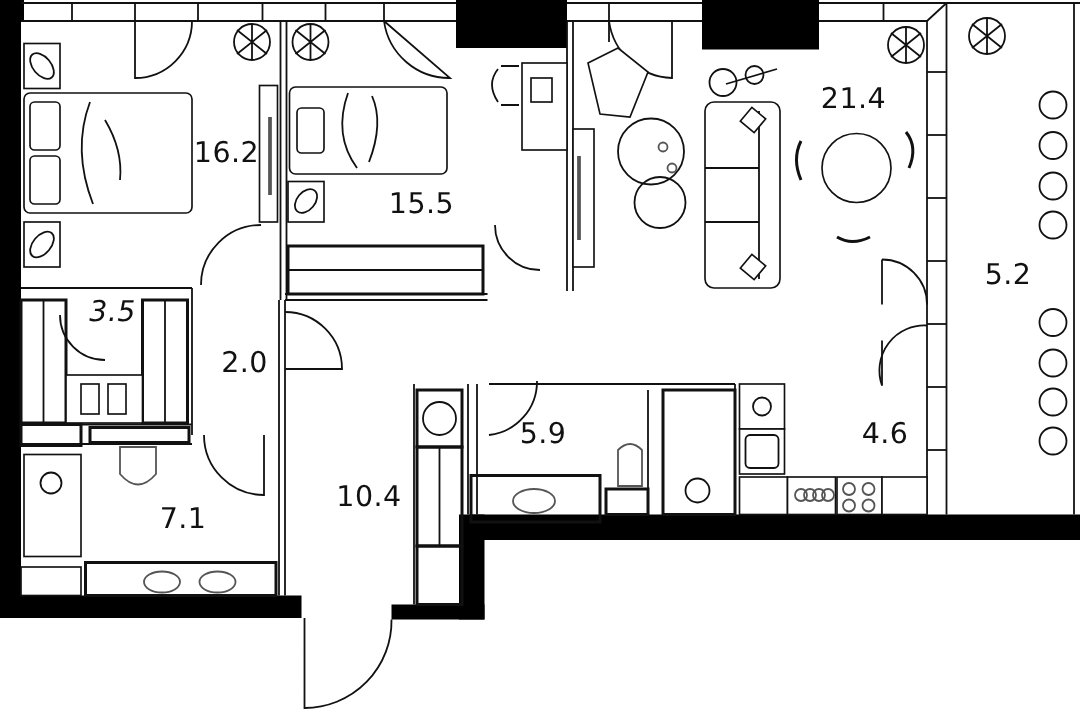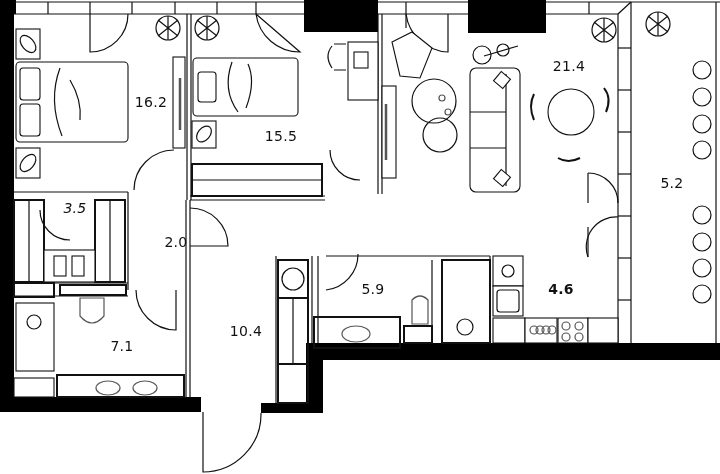--- a/index.html
+++ b/index.html
@@ -1,18 +1,18 @@
 <!DOCTYPE html>
 <html><head>
 <meta charset="utf-8">
 <style>
   html, body { margin: 0; padding: 0; background: #ffffff; }
   body { width: 720px; height: 474px; overflow: hidden; position: relative; font-family: "DejaVu Sans", sans-serif; }
   #plan { position: absolute; left: 0; top: 0; }
-  .lbl { position: absolute; font-family: "DejaVu Sans", sans-serif; font-size: 14px; color: #111; letter-spacing: 0.3px; transform: translate(-50%, -50%); white-space: nowrap; }
+  .lbl { position: absolute; font-family: "DejaVu Sans", sans-serif; font-size: 19px; color: #111; letter-spacing: 0.3px; transform: translate(-50%, -50%); white-space: nowrap; }
   .wall { fill: #000; }
   .ln { stroke: #111; stroke-width: 1.2; fill: none; }
   .ln2 { stroke: #111; stroke-width: 2; fill: none; }
   .gr { stroke: #555; stroke-width: 1.2; fill: none; }
   .furn { stroke: #111; stroke-width: 1.1; fill: #fff; }
 </style>
 </head>
 <body>
 
 <svg id="plan" width="720" height="474" viewBox="0 0 720 474" xmlns="http://www.w3.org/2000/svg">
@@ -226,17 +226,17 @@
       <circle class="gr" cx="579" cy="337" r="4"></circle>
     <rect class="furn" x="588" y="318" width="30" height="25"></rect>
   </g>
 </svg>
 
 <div class="lbl" style="left:151px;top:102px;">16.2</div>
 <div class="lbl" style="left:281px;top:136px;">15.5</div>
 <div class="lbl" style="left:569px;top:66px;">21.4</div>
 <div class="lbl" style="left:672px;top:183px;">5.2</div>
 <div class="lbl" style="left:75px;top:208px;font-style:italic;">3.5</div>
-<div class="lbl" style="left:176px;top:242px;">2.0</div>
+<div class="lbl" style="left:163px;top:242px;">2.0</div>
 <div class="lbl" style="left:122px;top:346px;">7.1</div>
 <div class="lbl" style="left:246px;top:331px;">10.4</div>
-<div class="lbl" style="left:373px;top:289px;">5.9</div>
-<div class="lbl" style="left:561px;top:289px;font-weight:bold;">4.6</div>
+<div class="lbl" style="left:362px;top:289px;">5.9</div>
+<div class="lbl" style="left:590px;top:289px;">4.6</div>
 
 </body></html>

